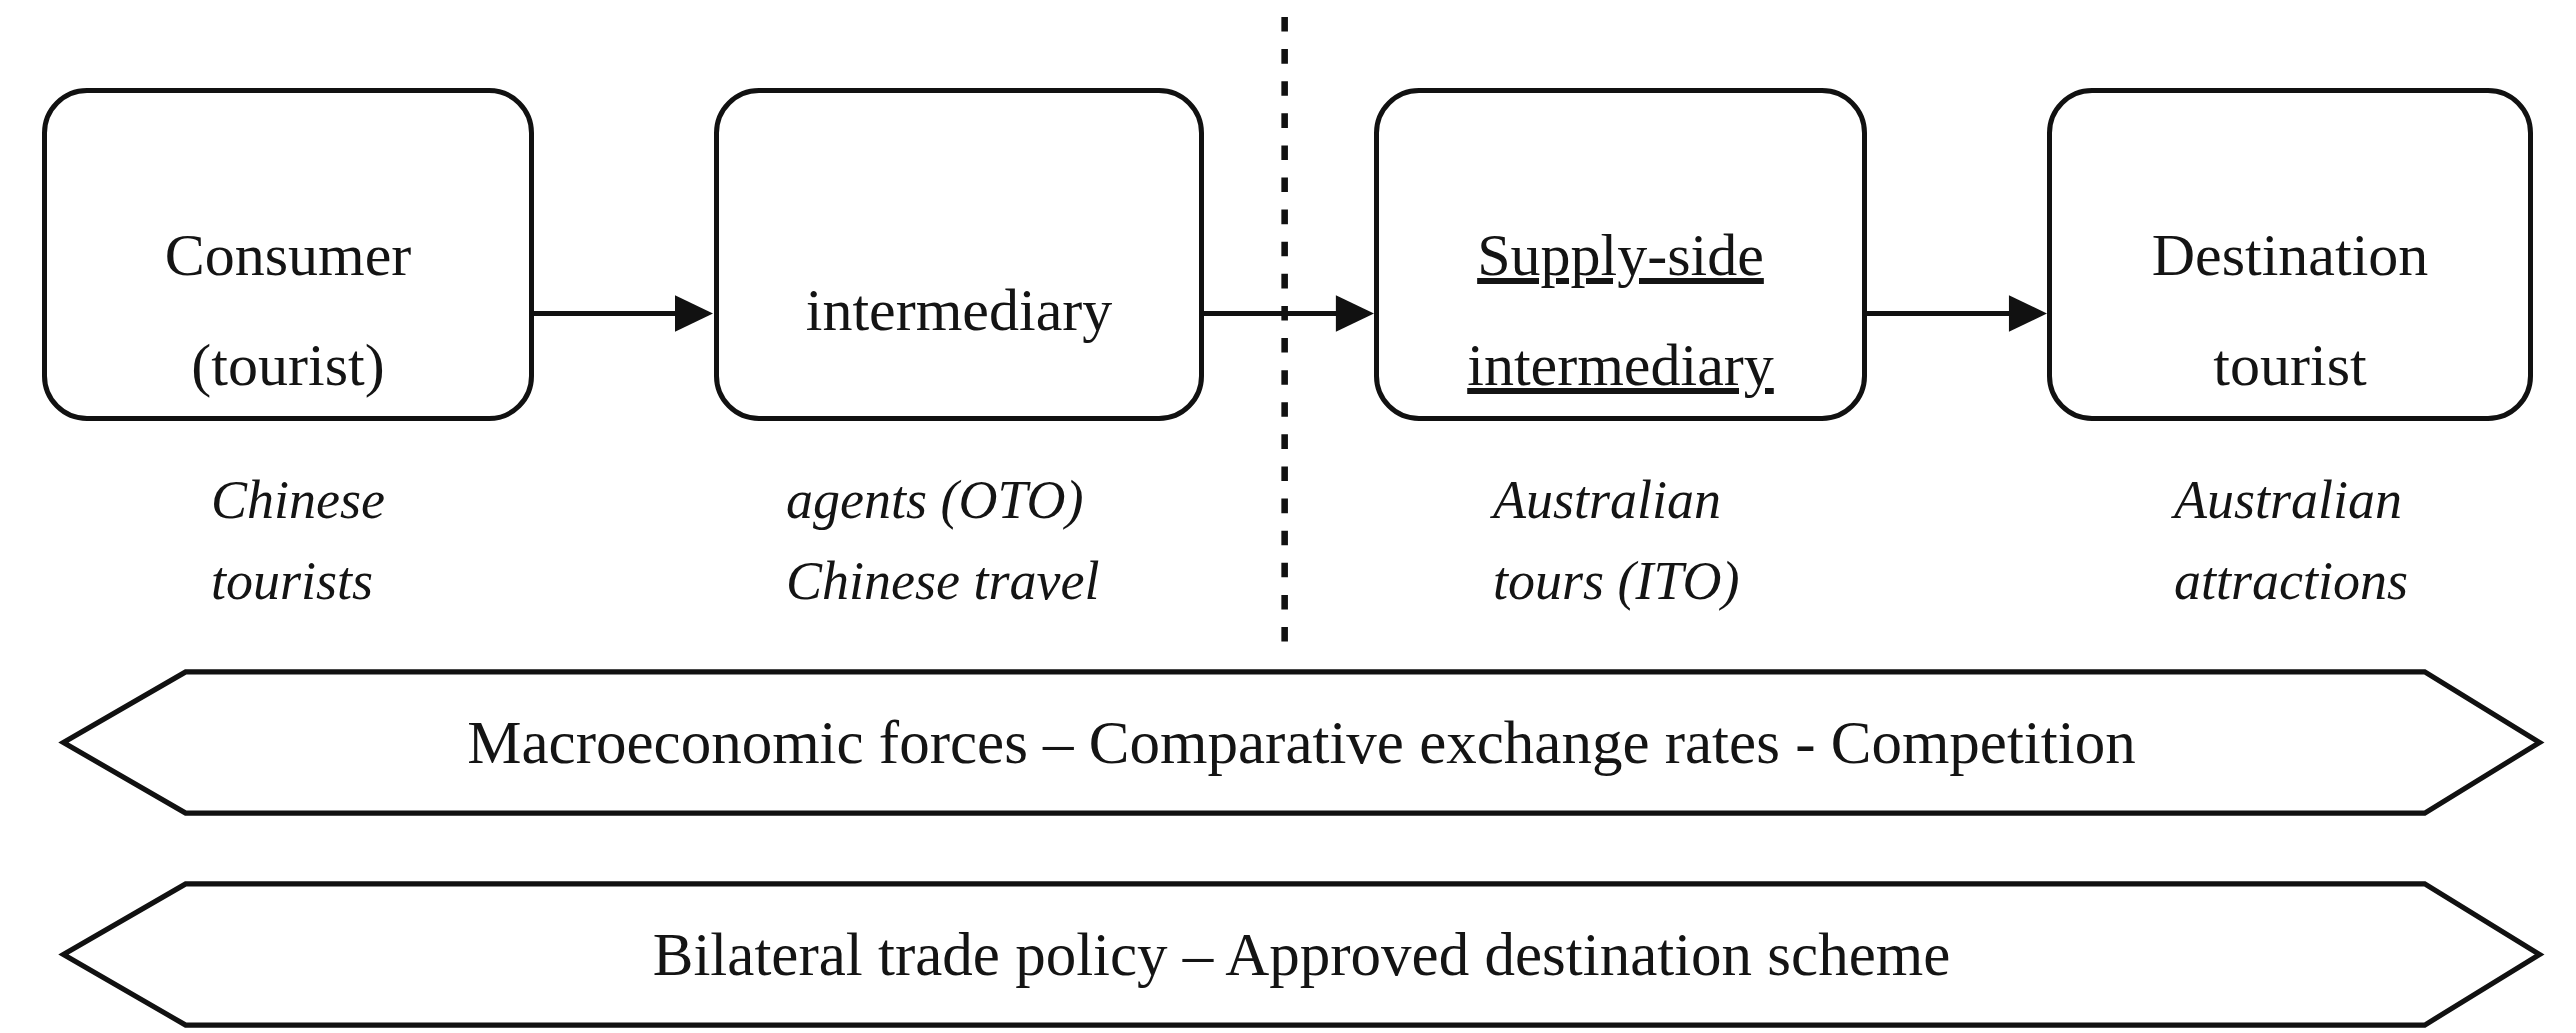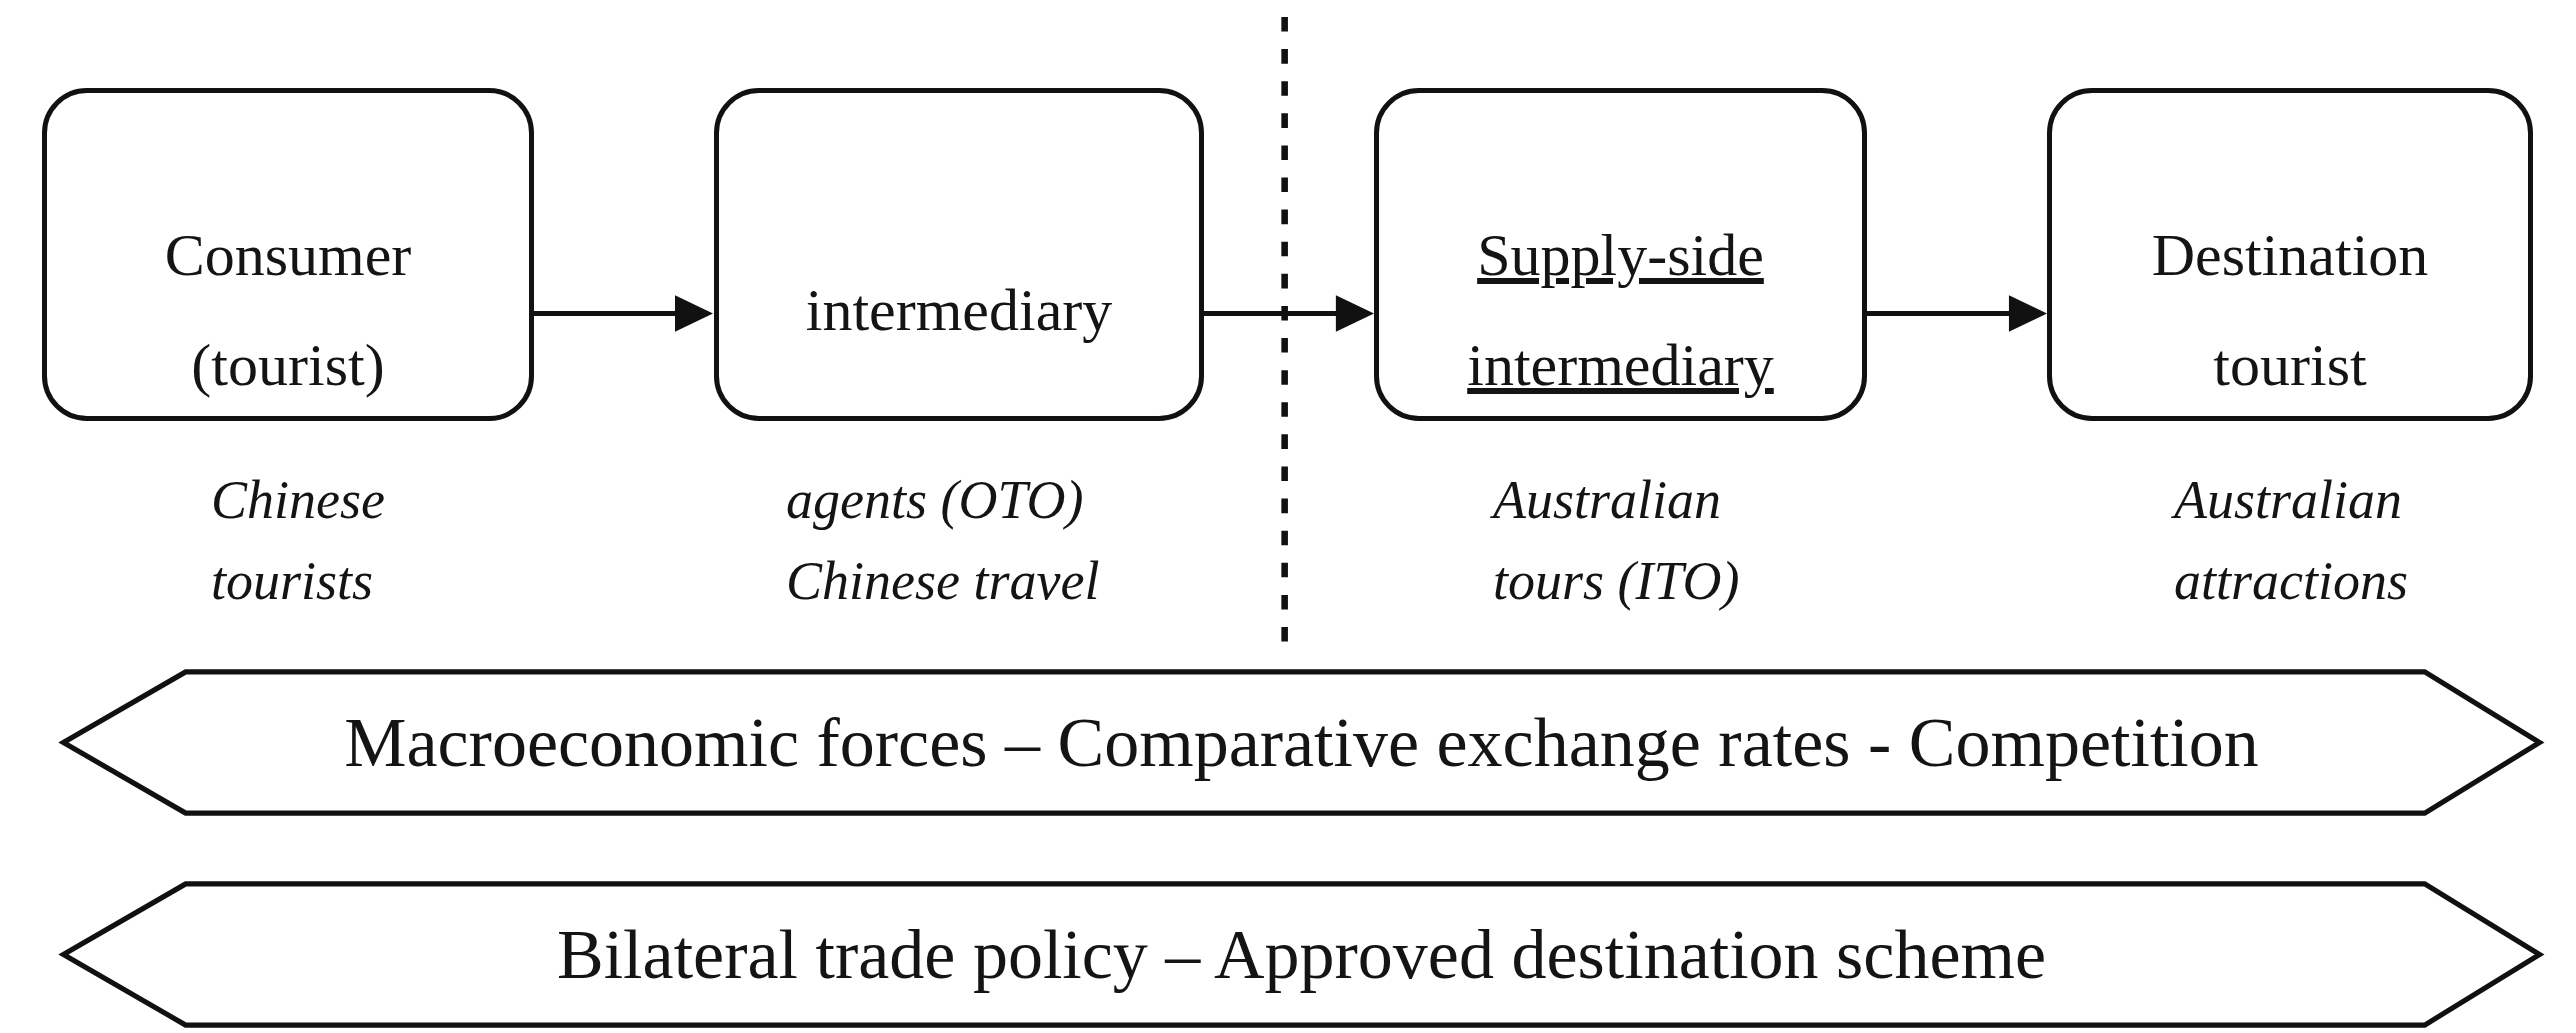--- a/index.html
+++ b/index.html
@@ -99,21 +99,21 @@
     stroke: #111111;
     stroke-width: 7;
     stroke-linejoin: miter;
   }
   .banner-text {
     position: absolute;
     left: 0; top: 0; right: 0; bottom: 0;
     display: flex;
     align-items: center;
     justify-content: center;
-    font-size: 70px;
+    font-size: 61px;
     white-space: nowrap;
     font-family: Liberation Serif, serif;
   }
 </style>
 </head>
 <body>
 
 <div class="canvas">
 
   <div class="flow-box box-1">

